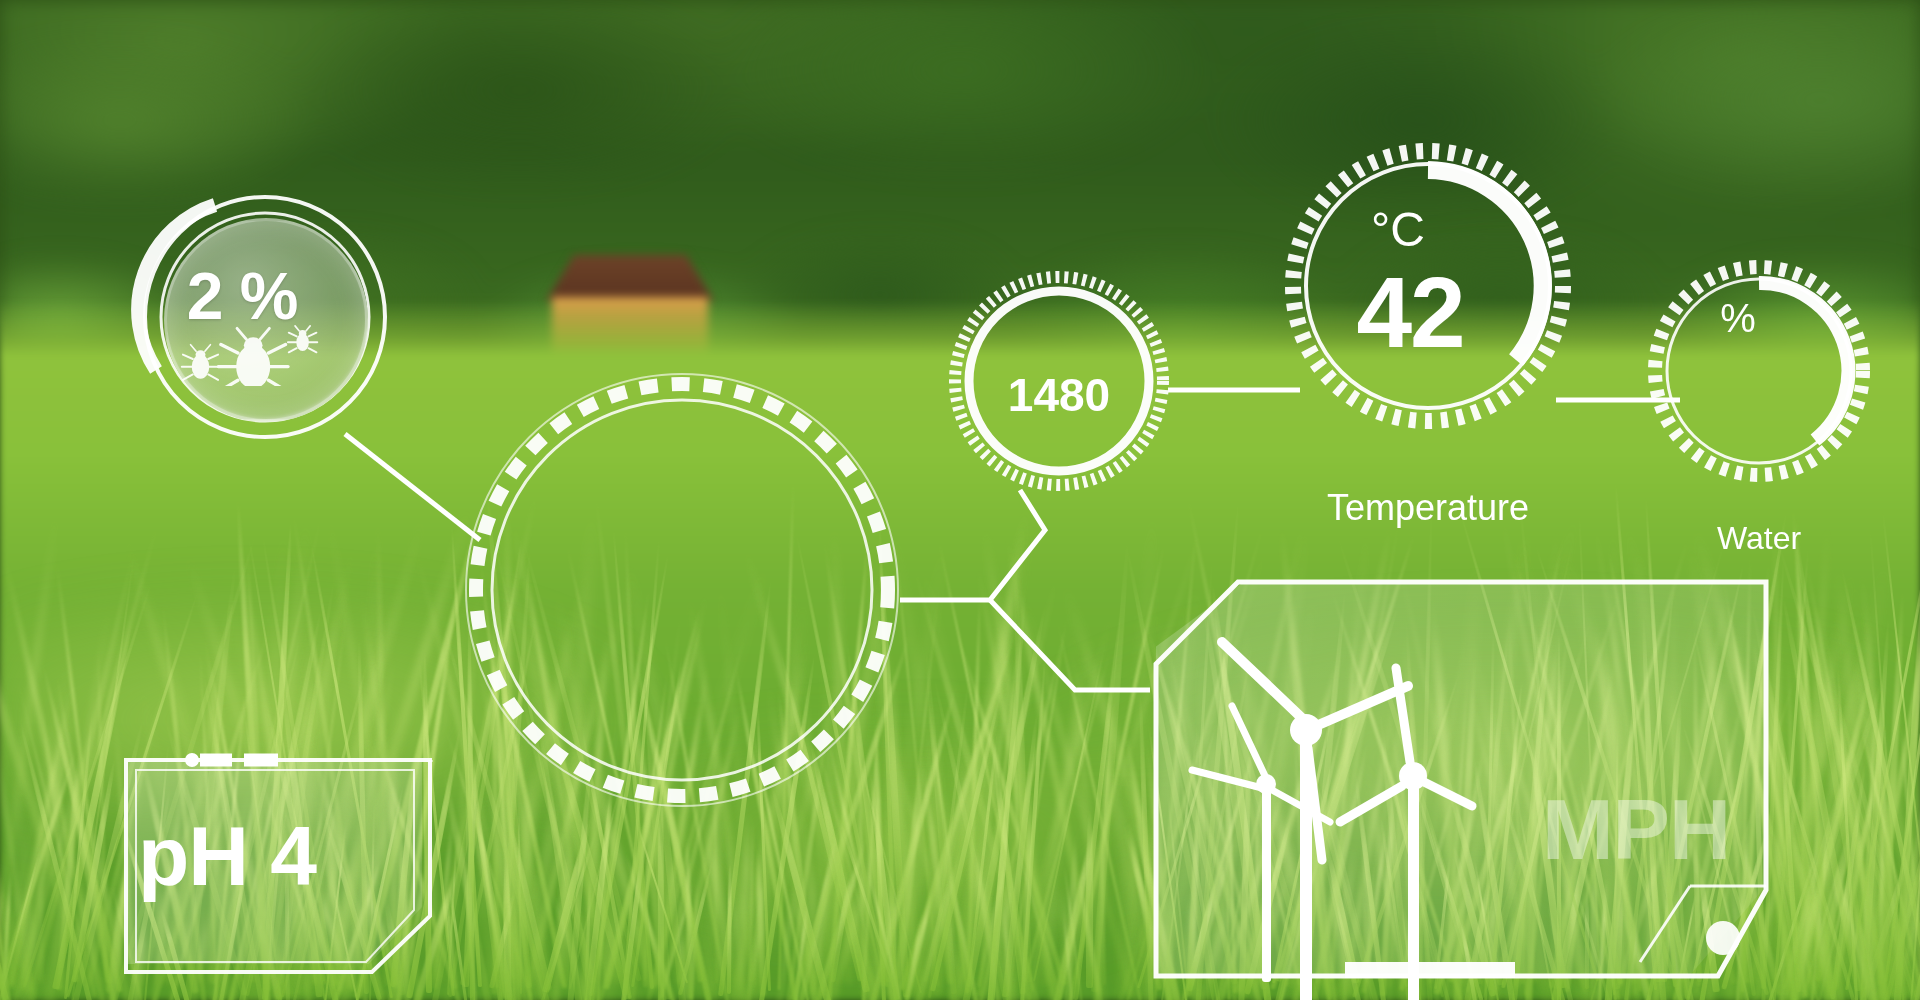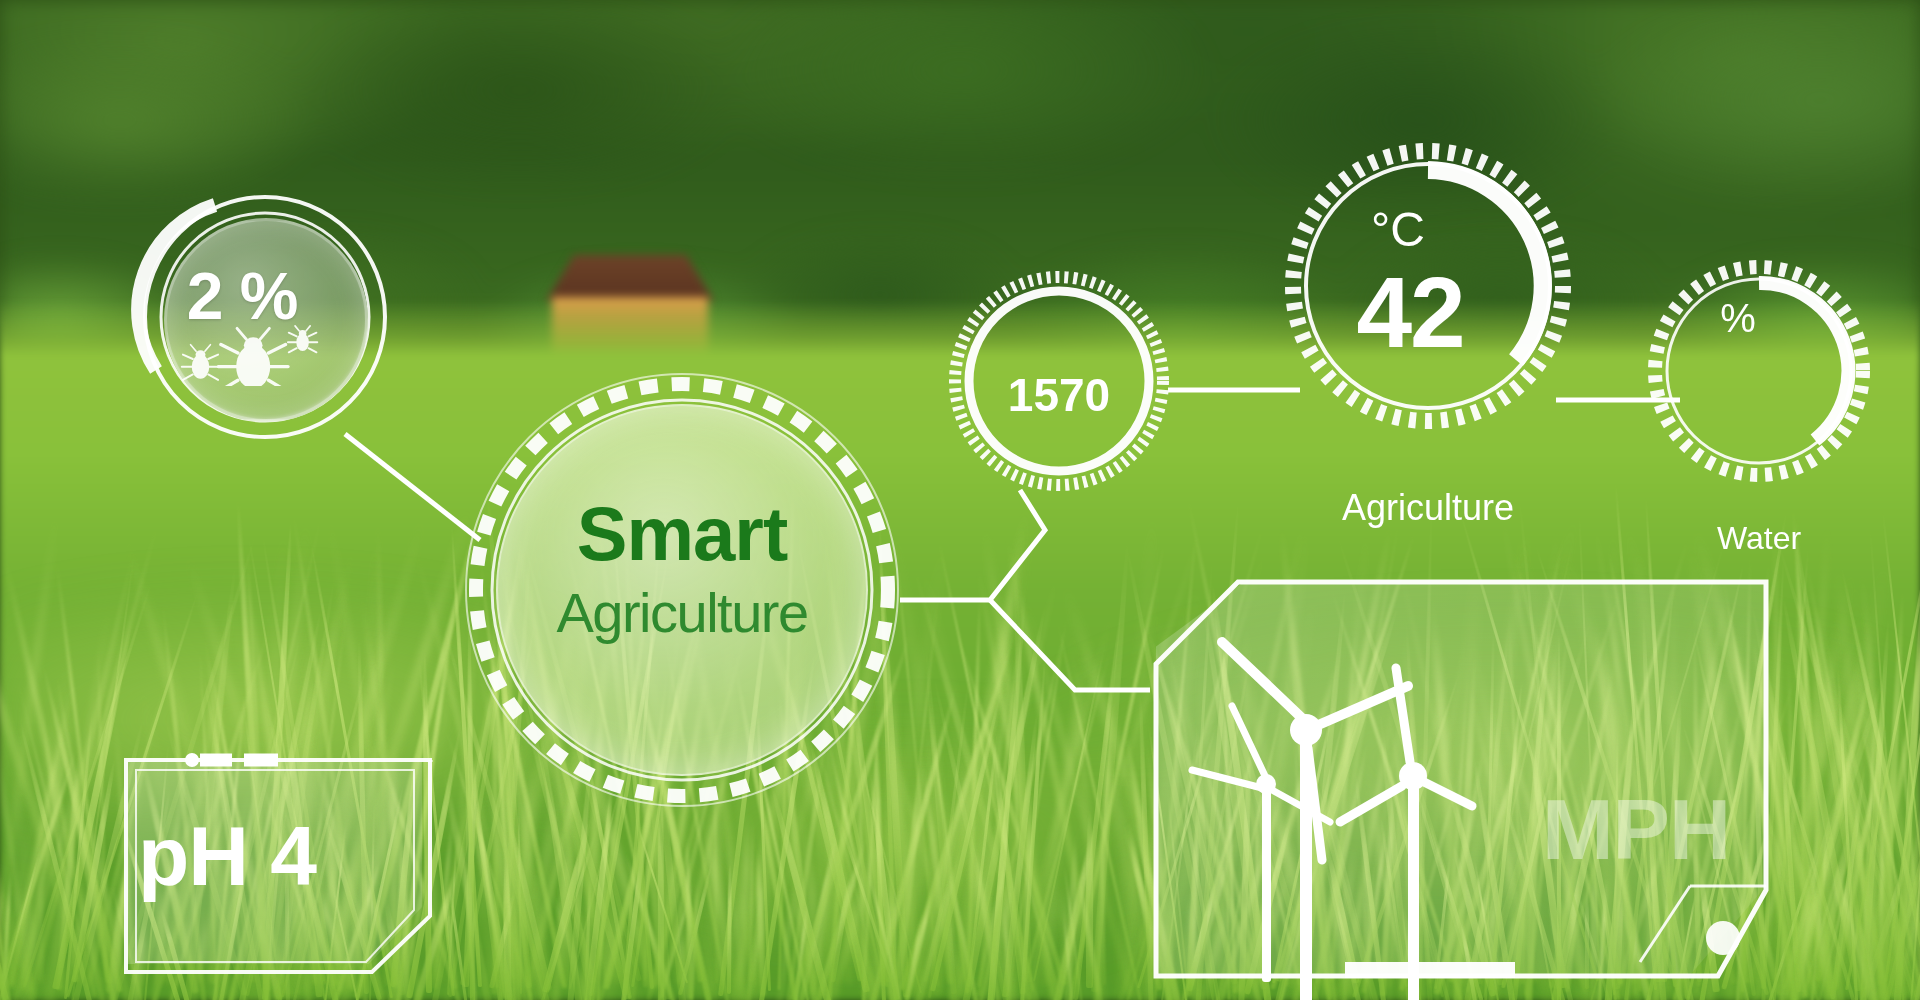--- a/index.html
+++ b/index.html
@@ -1252,35 +1252,30 @@
               <ellipse cx="30" cy="13" rx="9" ry="8"></ellipse>
               <path d="M22 7 L12 -5 M38 7 L48 -5" stroke="#ffffff" stroke-width="4" fill="none" stroke-linecap="round"></path>
               <path d="M16 20 L-3 11 M16 34 L-5 34 M16 48 L-3 58
                        M44 20 L63 11 M44 34 L65 34 M44 48 L63 58" stroke="#ffffff" stroke-width="4.5" fill="none" stroke-linecap="round"></path>
             </g>
           </g>
         </svg>
       </div>
     </div>
 
-    <div class="center-circle">
-      <div class="cc-disc"></div>
-      <div class="cc-title">Smart</div>
-      <div class="cc-sub">Agriculture</div>
-    </div>
 
     <div class="mbar-gauge">
-      <div class="mbar-txt2">1570</div>
+      <div class="mbar-txt2">1480</div>
     </div>
 
     <div class="temp-gauge">
       <div class="temp-unit">°C</div>
       <div class="temp-val">42</div>
     </div>
-    <div class="temp-label">Agriculture</div>
+    <div class="temp-label">Temperature</div>
 
     <div class="water-gauge">
       <div class="water-unit">%</div>
     </div>
     <div class="water-label">Water</div>
 
     <div class="ph-panel">
       <div class="ph-fill"></div>
       <div class="ph-text">pH 4</div>
     </div>

